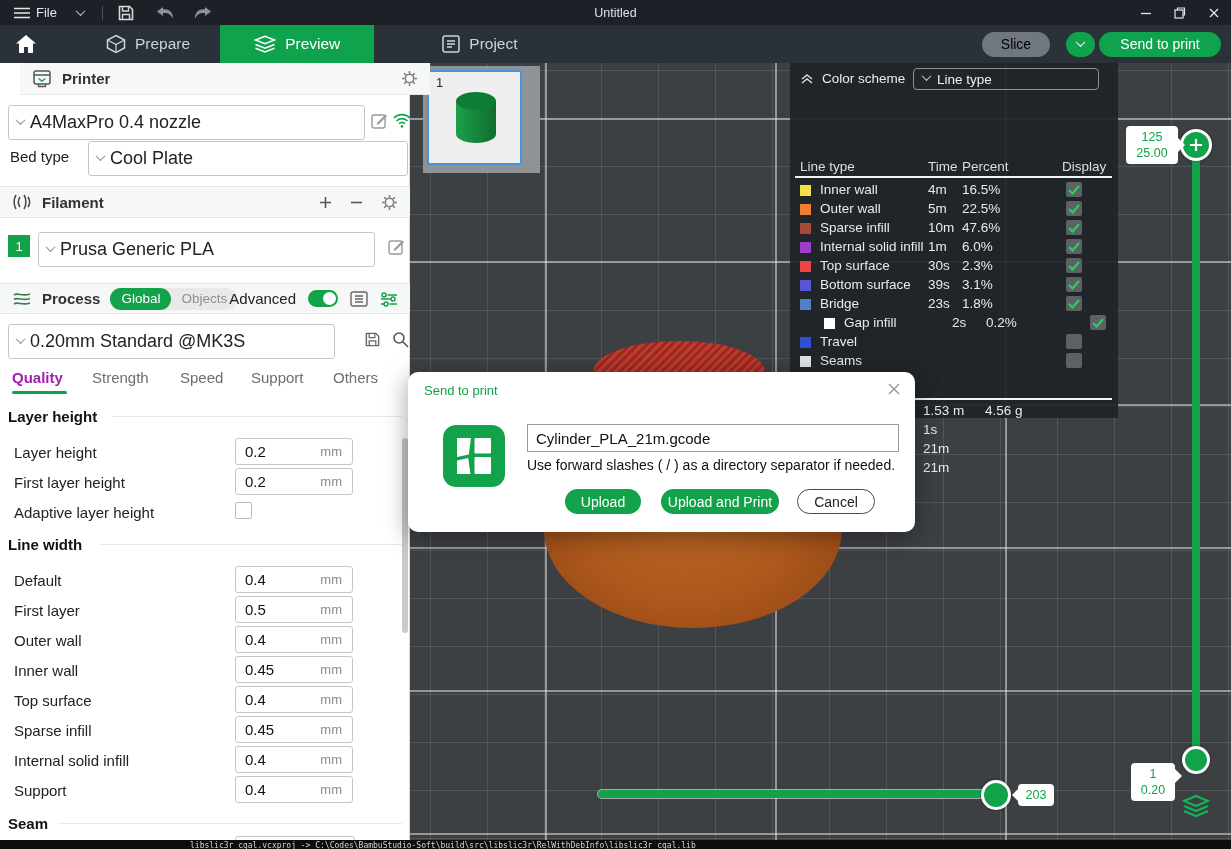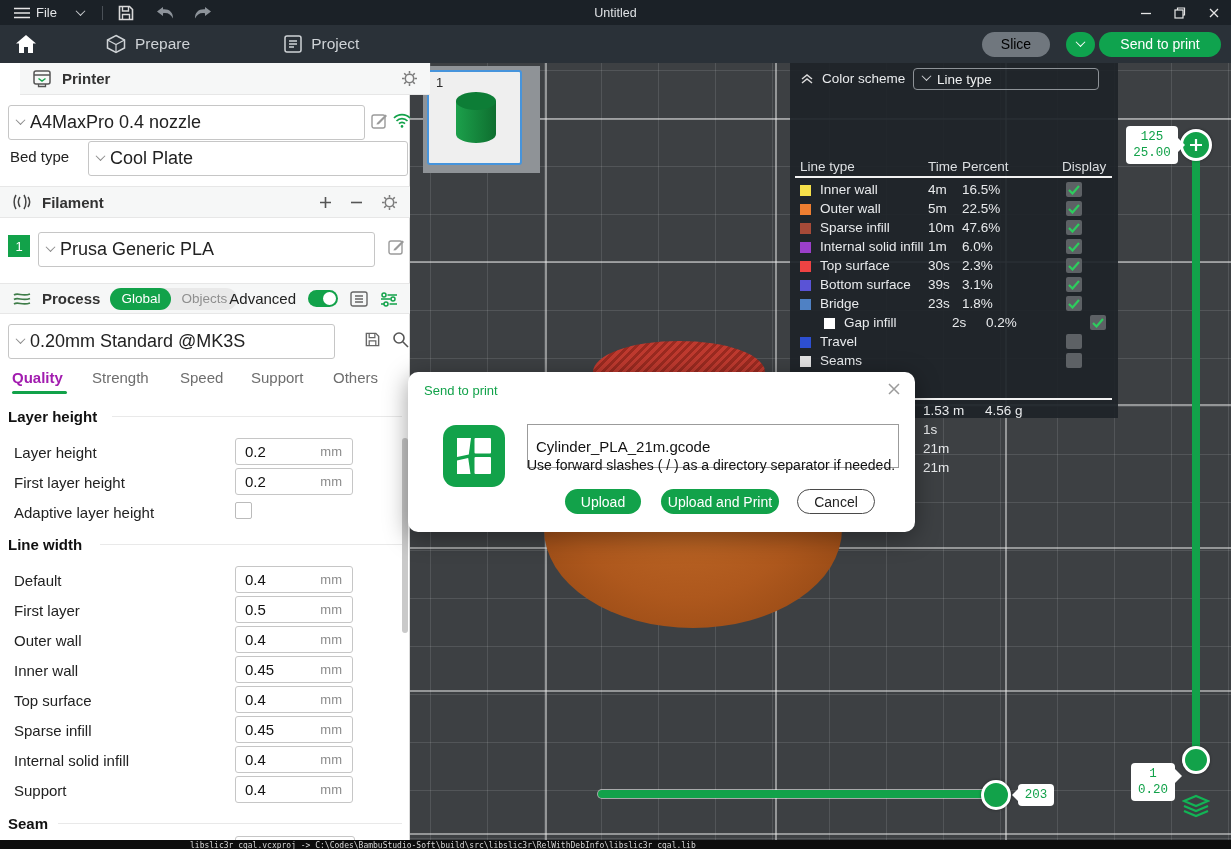--- a/index.html
+++ b/index.html
@@ -68,21 +68,21 @@
   #lg-divider2{position:absolute;left:5px;top:335px;width:317px;height:1.5px;background:#f2f2f2;}
   .lg-lab{position:absolute;left:10px;}
   .lg-val{position:absolute;left:133px;}
   .lg-val2{position:absolute;left:195px;}
 
   
   #vslider-track{position:absolute;left:1192px;top:145px;width:8px;height:616px;background:#12a24a;border-radius:4px;z-index:6;}
   .handle{position:absolute;border-radius:50%;background:#12a24a;border:3px solid #fff;z-index:7;box-shadow:0 0 3px rgba(0,0,0,.4);}
   #vhandle-top{left:1180px;top:129px;width:32px;height:32px;display:flex;align-items:center;justify-content:center;}
   #vhandle-bottom{left:1182px;top:746px;width:28px;height:28px;}
-  .bubble{position:absolute;background:#fff;border-radius:4px;color:#12a24a;text-align:center;font-size:12.5px;line-height:16px;z-index:7;padding:3px 4px;font-family:Liberation Mono, monospace;}
+  .bubble{position:absolute;background:#fff;border-radius:4px;color:#12a24a;text-align:center;font-size:12.5px;line-height:16px;z-index:7;padding:3px 4px;}
   #vbubble-top{left:1126px;top:126px;width:52px;}
   #vbubble-top:after{content:"";position:absolute;right:-7px;top:12px;border:7px solid transparent;border-left-color:#fff;border-right:none;}
   #vbubble-bottom{left:1131px;top:763px;width:44px;}
   #vbubble-bottom:after{content:"";position:absolute;right:-7px;top:6px;border:7px solid transparent;border-left-color:#fff;border-right:none;}
   #layers-icon{position:absolute;left:1182px;top:794px;z-index:6;}
   #hslider-track{position:absolute;left:598px;top:790px;width:400px;height:8px;background:#12a24a;border-radius:4px;z-index:6;box-shadow:0 0 0 1px rgba(255,255,255,.55);}
   #hhandle{left:981px;top:780px;width:30px;height:30px;}
   #hbubble{left:1018px;top:784px;width:36px;z-index:7;}
   #hbubble:before{content:"";position:absolute;left:-6px;top:5px;border:6px solid transparent;border-right-color:#fff;border-left:none;}
 
@@ -110,21 +110,21 @@
   #scope-global{background:#12a24a;color:#fff;border-radius:11px;height:22px;display:flex;align-items:center;padding:0 11px;}
   #scope-objects{color:#8f8f8f;padding:0 10px;}
   .slotnum{position:absolute;left:8px;top:4px;width:22px;height:22px;background:#12a24a;color:#fff;font-size:13px;display:flex;align-items:center;justify-content:center;}
   #seam-clip{position:absolute;left:235px;top:836px;width:120px;height:12px;border:1px solid #c6c6c6;border-radius:3px;background:#fff;}
 
   
   #dialog{position:absolute;left:408px;top:372px;width:507px;height:160px;background:#fff;border-radius:10px;box-shadow:0 5px 24px rgba(0,0,0,.38);z-index:20;}
   #dlg-title{position:absolute;left:16px;top:11px;font-size:13px;color:#12a24a;}
   #dlg-close{position:absolute;right:14px;top:10px;}
   #dlg-logo{position:absolute;left:35px;top:53px;}
-  #dlg-input{position:absolute;left:119px;top:52px;width:372px;height:44px;border:1px solid #9b9b9b;font-size:15px;color:#111;padding:0 8px;font-family:"Liberation Sans",sans-serif;outline:none;}
+  #dlg-input{position:absolute;left:119px;top:52px;width:372px;height:28px;border:1px solid #9b9b9b;font-size:15px;color:#111;padding:0 8px;font-family:"Liberation Sans",sans-serif;outline:none;}
   #dlg-hint{position:absolute;left:119px;top:85px;font-size:14px;color:#111;}
   .dlg-btn{position:absolute;top:117px;height:25px;border-radius:13px;display:flex;align-items:center;justify-content:center;font-size:14px;color:#fff;background:#12a24a;}
   #btn-upload{left:157px;width:76px;}
   #btn-upload-print{left:253px;width:118px;}
   #btn-cancel{left:389px;width:78px;background:#fff;border:1px solid #4a4a4a;color:#222;}
 
   
   #statusbar{position:absolute;left:0;bottom:0;width:1231px;height:9px;background:#0d0d0d;z-index:25;overflow:hidden;}
   #statusbar span{position:absolute;left:190px;top:1px;font-family:"DejaVu Sans Mono",monospace;font-size:8px;color:#d6d6d6;white-space:nowrap;}
 </style>
@@ -184,20 +184,27 @@
       <svg width="20" height="18">
           <path d="M10 0 0 8.5h3V18h5v-6h4v6h5V8.5h3z" fill="#fff"></path>
         </svg>
     </div>
     <div class="nav-item" style="margin-left:28px;">
       <svg width="20" height="20" viewBox="0 0 20 20">
           <path d="M10 1.5 18.5 6v8L10 18.5 1.5 14V6z" fill="none" stroke="#cfd3d6" stroke-width="1.5"></path>
           <path d="M1.5 6 10 10.5 18.5 6M10 10.5V18.5" stroke="#cfd3d6" stroke-width="1.2" fill="none"></path>
         </svg>
       <span>Prepare</span>
+    </div>
+    <div class="nav-item active" style="margin-left:4px;padding:0 34px;">
+      <svg width="22" height="18" viewBox="0 0 22 18">
+          <path d="M1.5 5 11 1.2 20.5 5 11 8.8z" fill="none" stroke="#fff" stroke-width="1.5"></path>
+          <path d="M1.5 9.5 11 13.3l9.5-3.8M1.5 13.2 11 17l9.5-3.8" fill="none" stroke="#fff" stroke-width="1.5"></path>
+        </svg>
+      <span>Preview</span>
     </div>
     <div class="nav-item" style="margin-left:42px;">
       <svg width="18" height="18">
           <rect x="1" y="1" width="16" height="16" rx="2" fill="none" stroke="#cfd3d6" stroke-width="1.5"></rect>
           <path d="M5 6h8M5 9h8M5 12h5" stroke="#cfd3d6" stroke-width="1.4"></path>
         </svg>
       <span>Project</span>
     </div>
     <div id="nav-right">
       <div class="pill" id="slice-btn">

